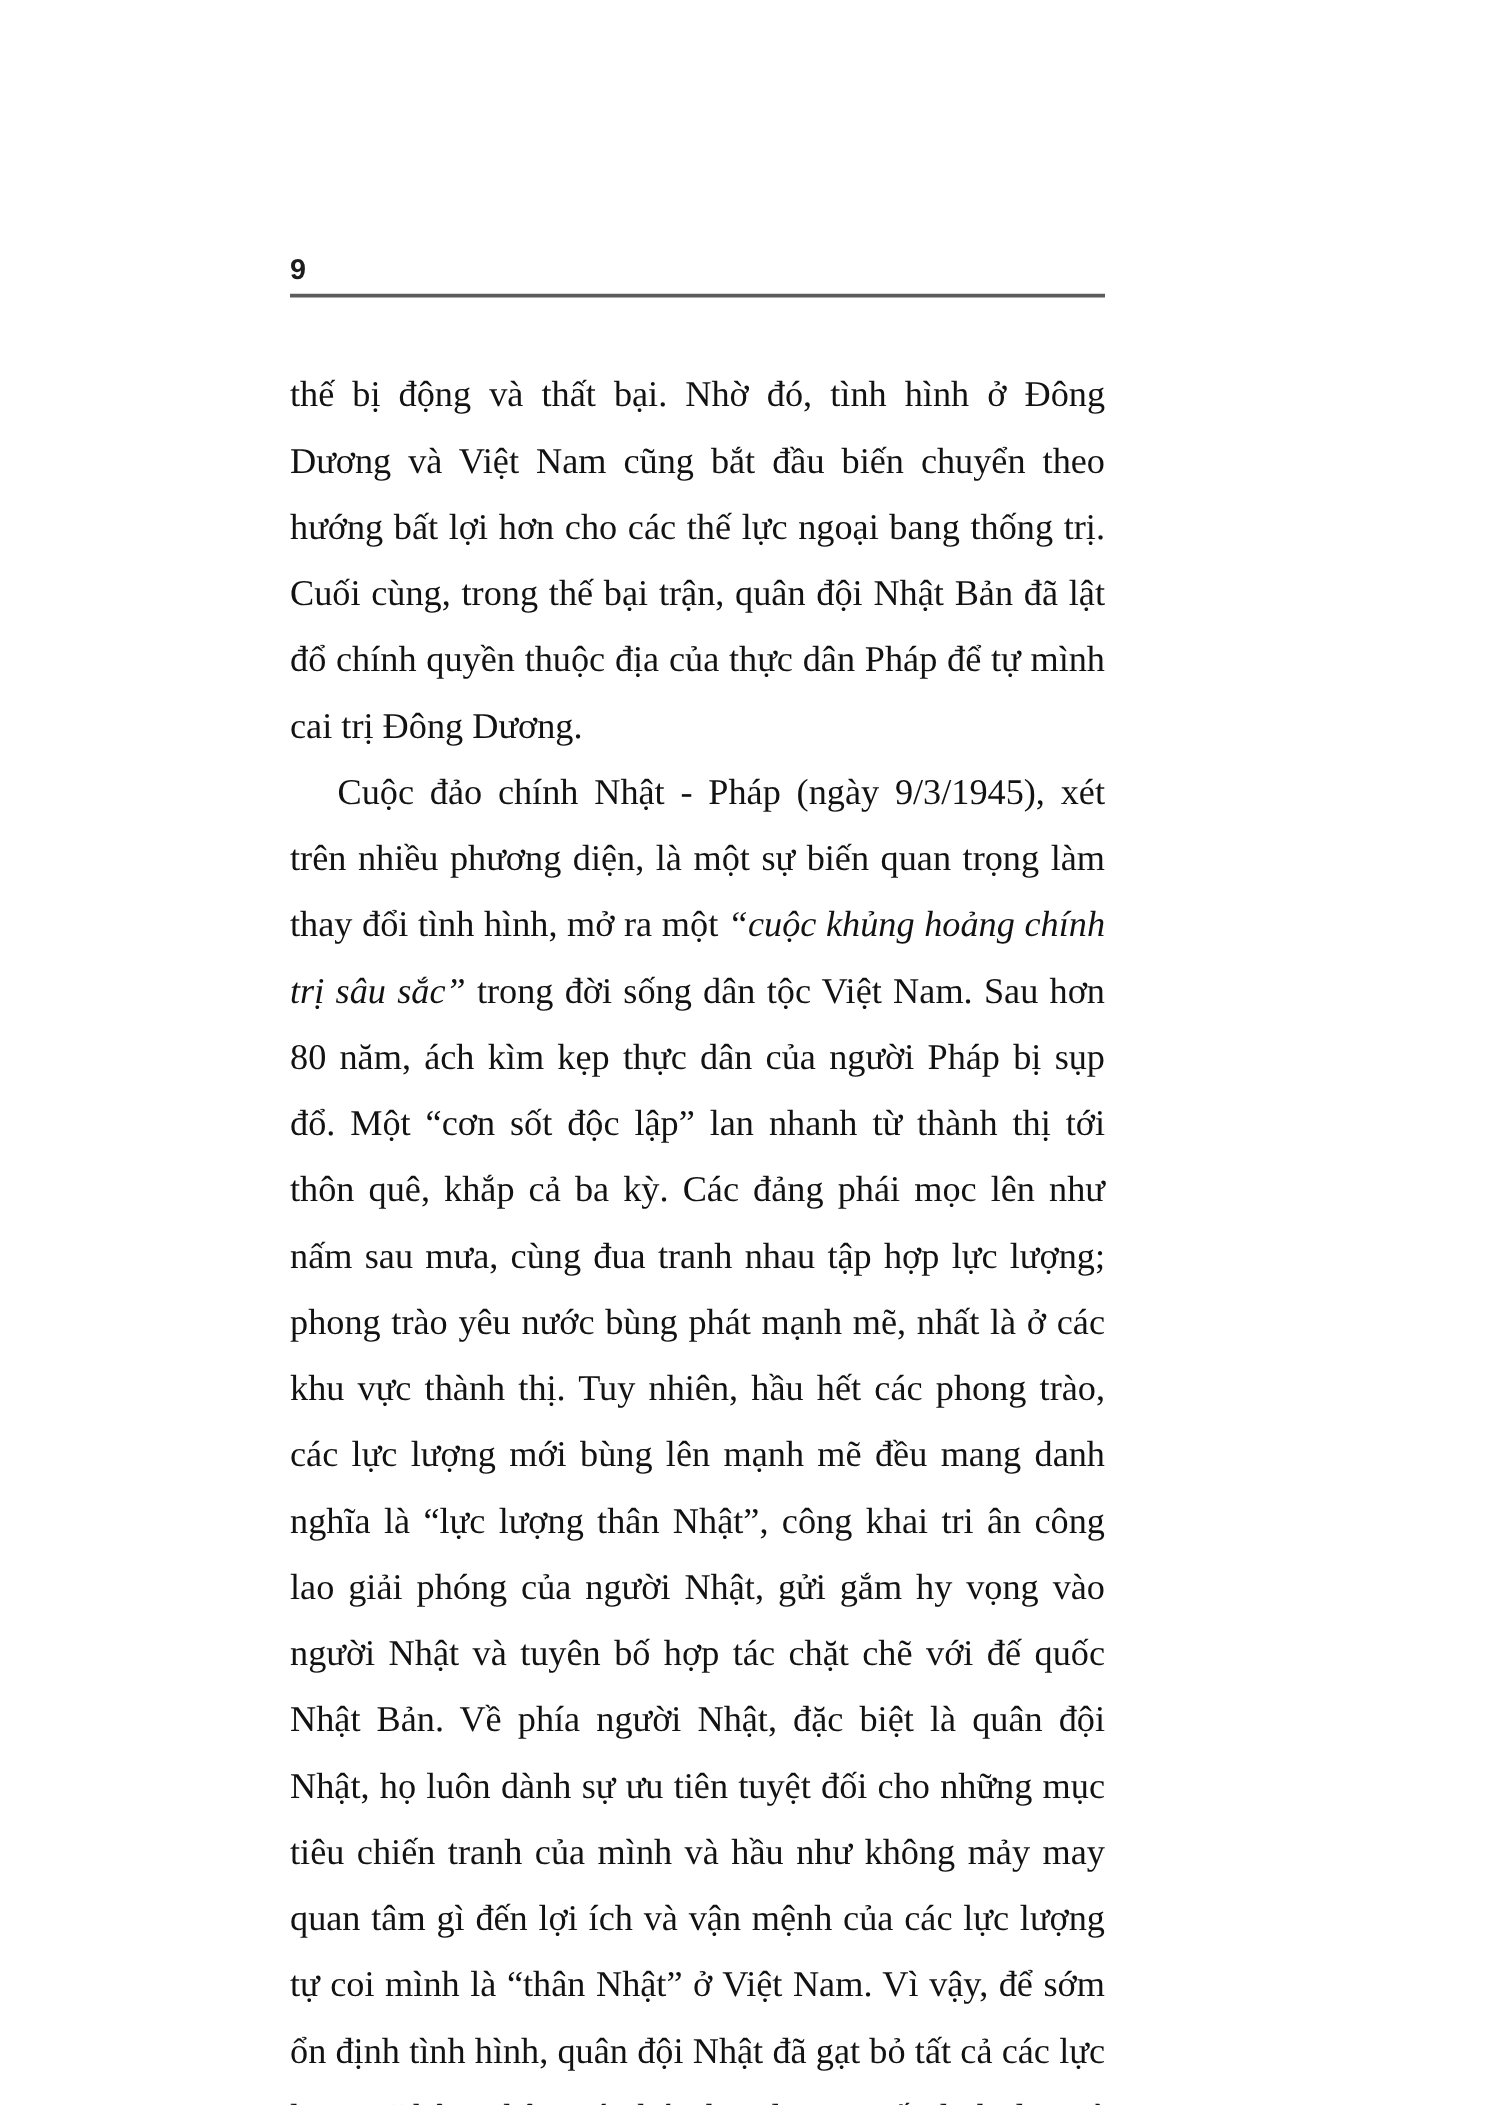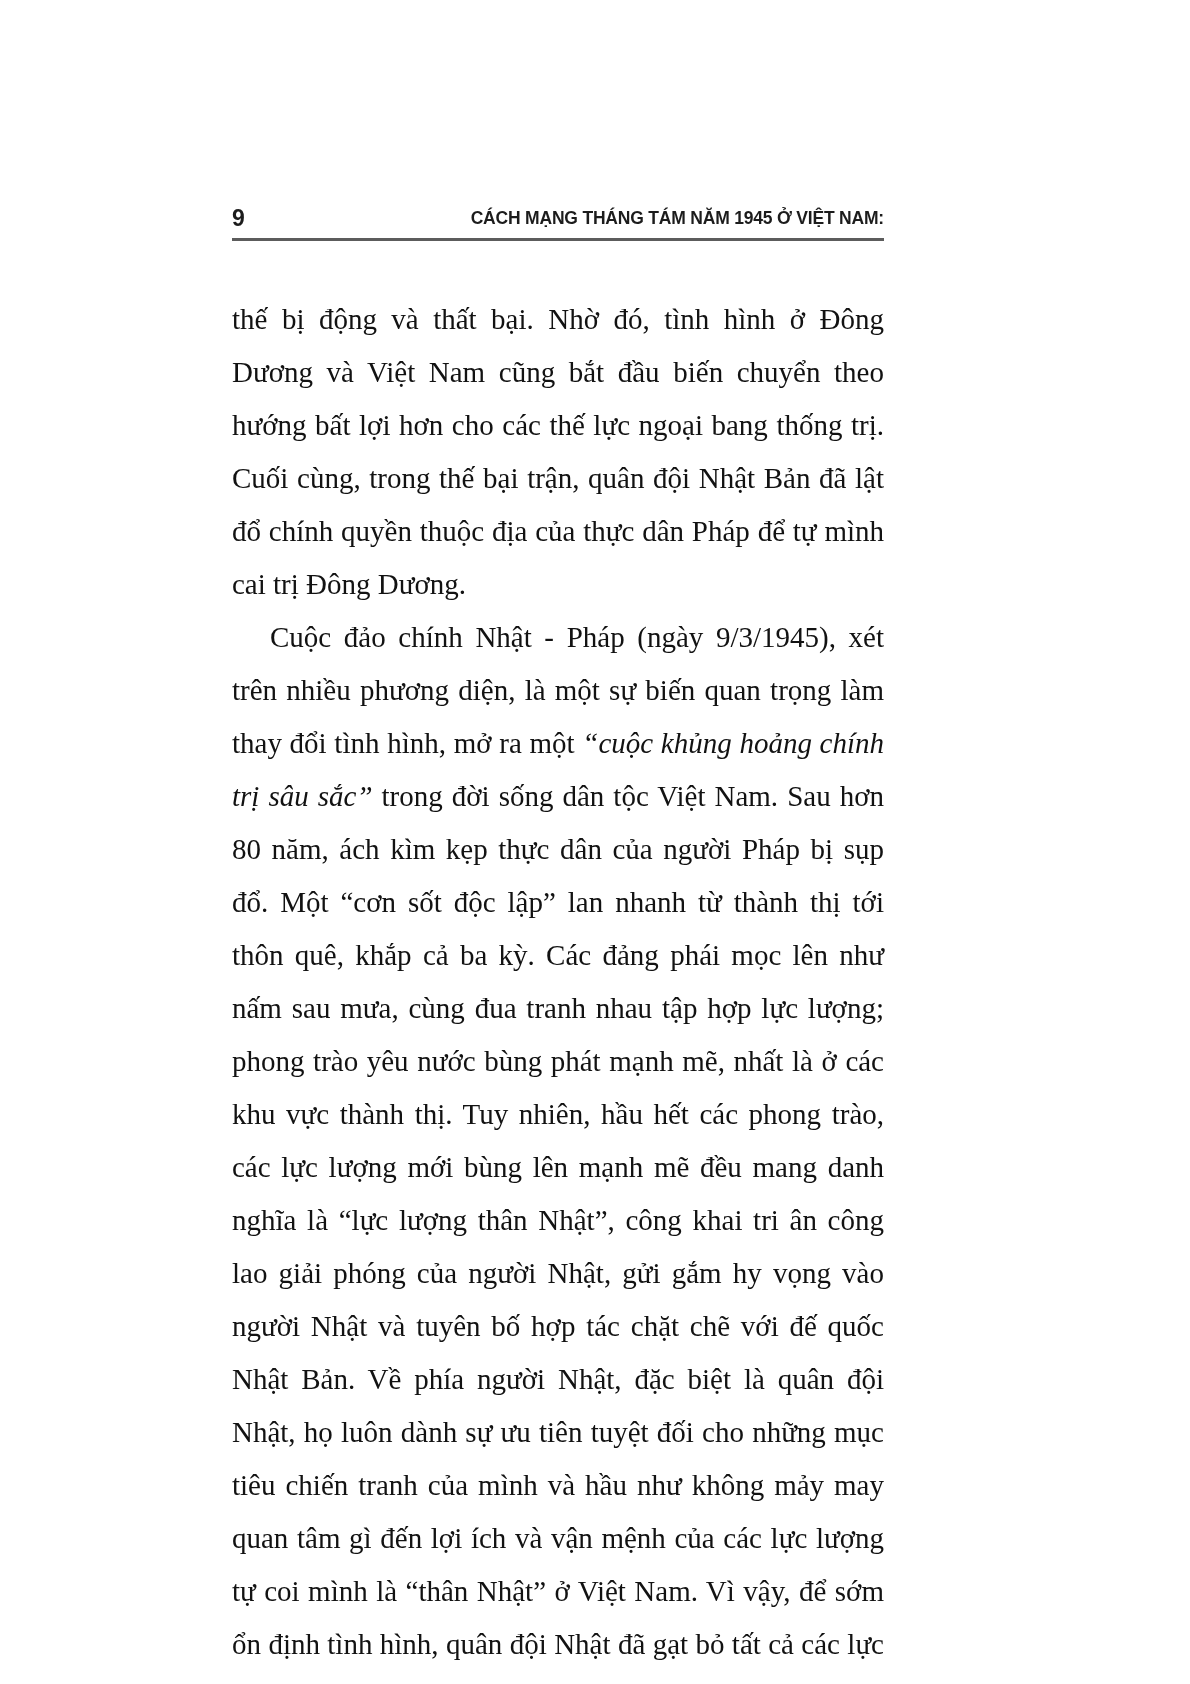--- a/index.html
+++ b/index.html
@@ -71,21 +71,20 @@
 </style>
 </head>
 <body>
 
 <div class="page">
   <div class="content-col">
 
     <header class="page-header">
       <div class="page-number">9</div>
       <div class="running-title">
-        <div>CÁCH MẠNG THÁNG TÁM NĂM 1945 Ở VIỆT NAM:</div>
       </div>
     </header>
 
     <div class="header-rule"></div>
 
     <main class="page-body">
       <p class="para">thế bị động và thất bại. Nhờ đó, tình hình ở Đông Dương và Việt Nam cũng bắt đầu biến chuyển theo hướng bất lợi hơn cho các thế lực ngoại bang thống trị. Cuối cùng, trong thế bại trận, quân đội Nhật Bản đã lật đổ chính quyền thuộc địa của thực dân Pháp để tự mình cai trị Đông Dương.</p>
       <p class="para para-indent"><span>Cuộc đảo chính Nhật - Pháp (ngày 9/3/1945), xét trên nhiều phương diện, là một sự biến quan trọng làm thay đổi tình hình, mở ra một </span><em class="quote-italic">“cuộc khủng hoảng chính trị sâu sắc”</em><span> trong đời sống dân tộc Việt Nam. Sau hơn 80 năm, ách kìm kẹp thực dân của người Pháp bị sụp đổ. Một “cơn sốt độc lập” lan nhanh từ thành thị tới thôn quê, khắp cả ba kỳ. Các đảng phái mọc lên như nấm sau mưa, cùng đua tranh nhau tập hợp lực lượng; phong trào yêu nước bùng phát mạnh mẽ, nhất là ở các khu vực thành thị. Tuy nhiên, hầu hết các phong trào, các lực lượng mới bùng lên mạnh mẽ đều mang danh nghĩa là “lực lượng thân Nhật”, công khai tri ân công lao giải phóng của người Nhật, gửi gắm hy vọng vào người Nhật và tuyên bố hợp tác chặt chẽ với đế quốc Nhật Bản. Về phía người Nhật, đặc biệt là quân đội Nhật, họ luôn dành sự ưu tiên tuyệt đối cho những mục tiêu chiến tranh của mình và hầu như không mảy may quan tâm gì đến lợi ích và vận mệnh của các lực lượng tự coi mình là “thân Nhật” ở Việt Nam. Vì vậy, để sớm ổn định tình hình, quân đội Nhật đã gạt bỏ tất cả các lực lượng “thân Nhật” có chút thực lực, quyết định duy trì ngôi vị</span></p>
     </main>
 

